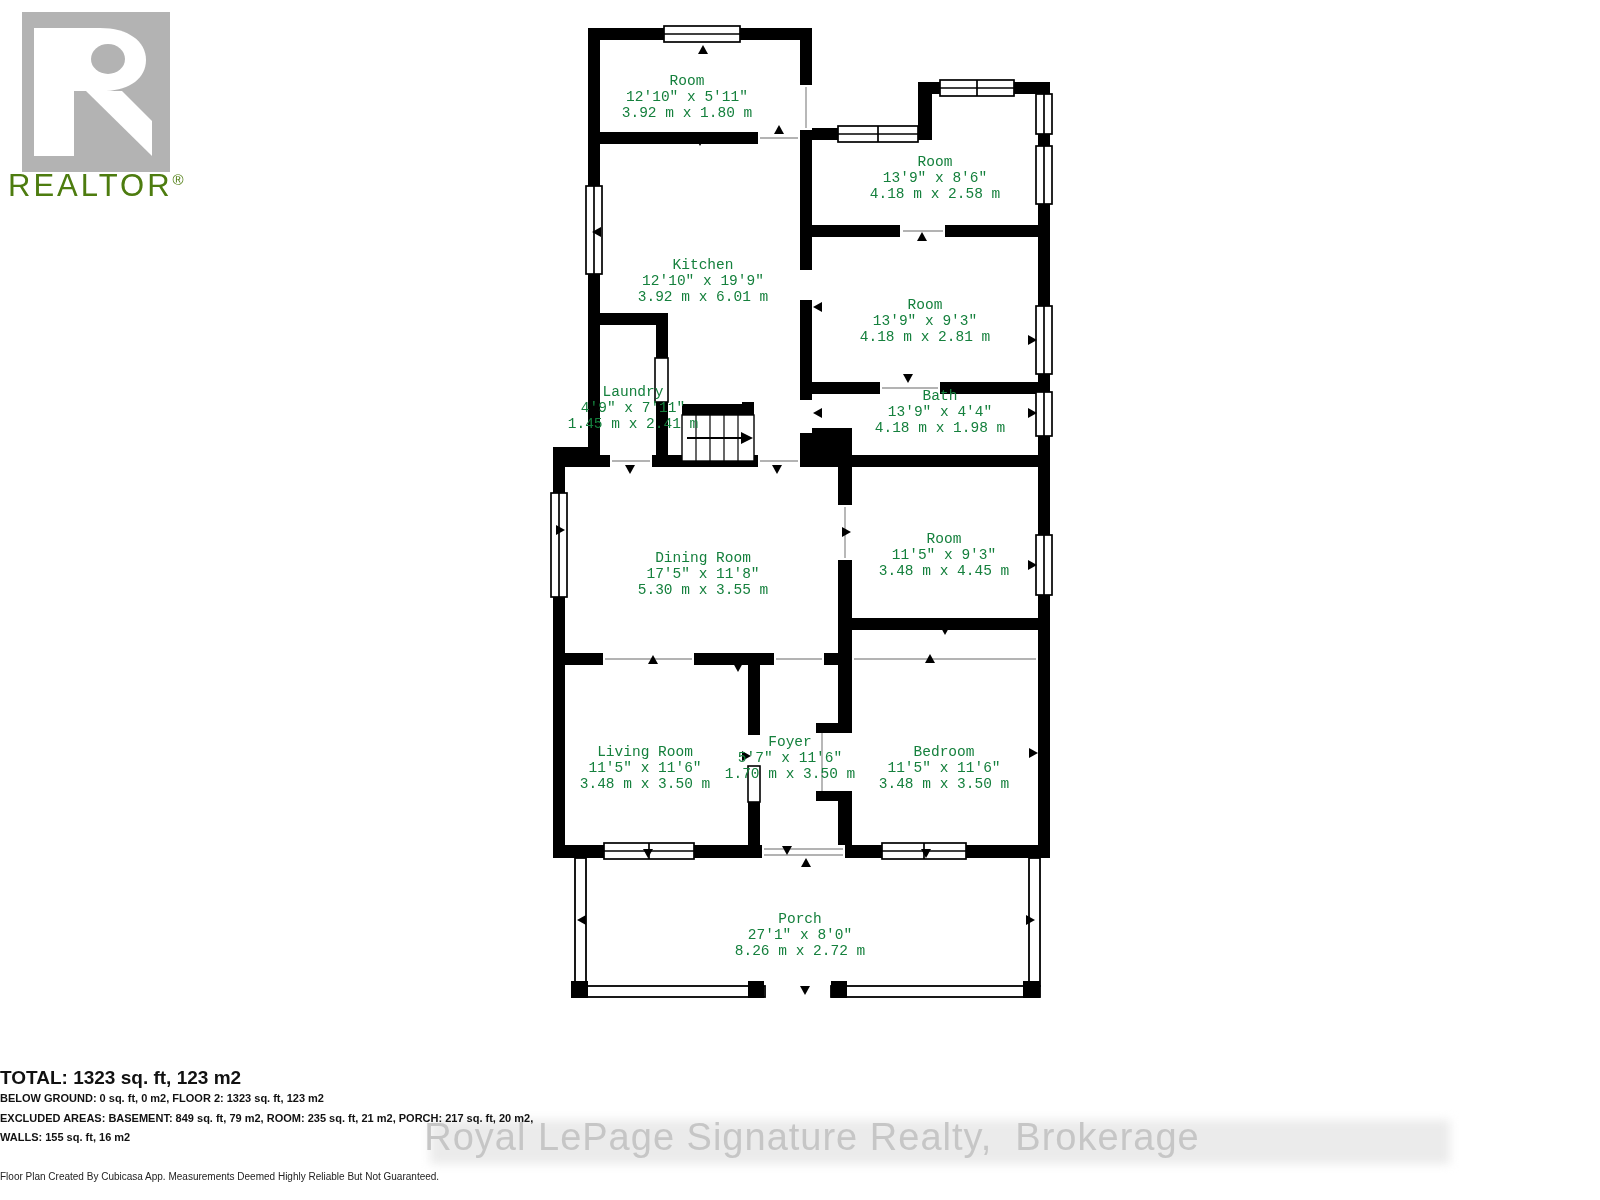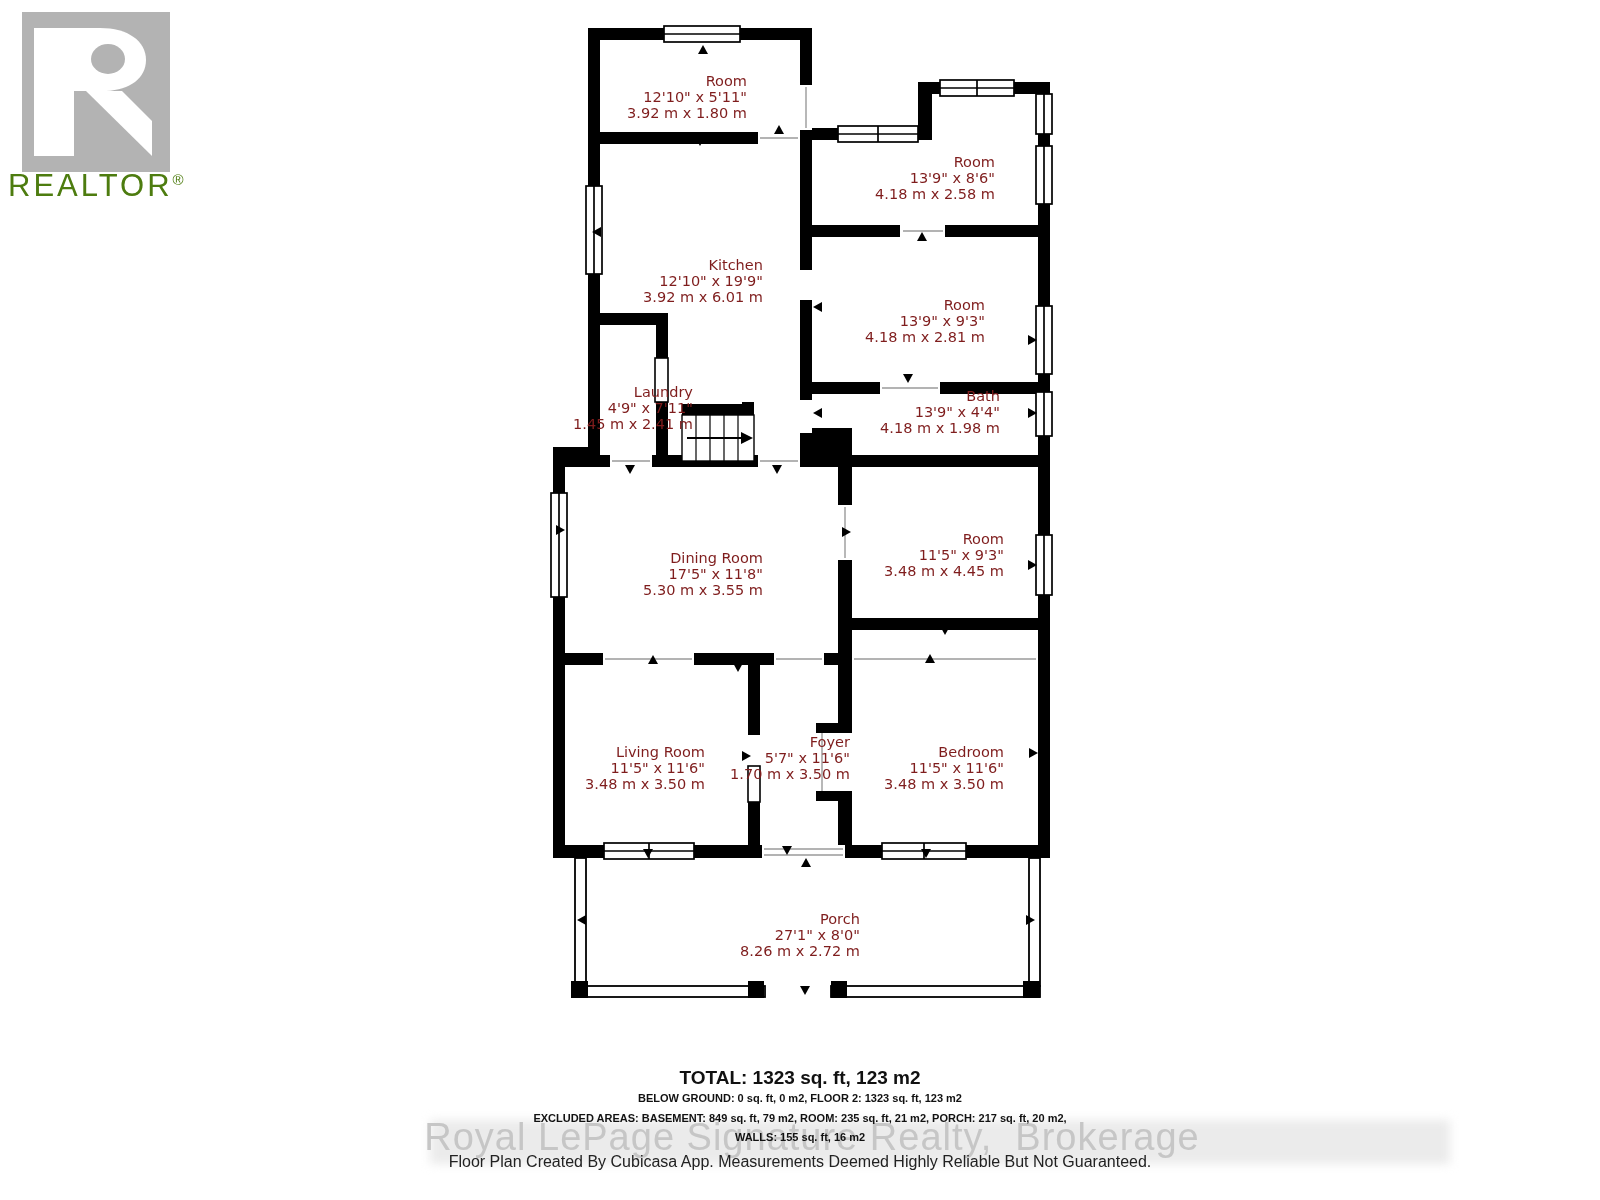--- a/index.html
+++ b/index.html
@@ -6,34 +6,34 @@
   #canvas{position:relative;width:1600px;height:1200px;background:#fff;overflow:hidden;
           font-family:"DejaVu Sans",sans-serif;}
   #plan-svg{position:absolute;left:0;top:0;}
   
   #logo-box{position:absolute;left:22px;top:12px;width:148px;height:160px;background:#b3b3b3;}
   #logo-text{position:absolute;left:8px;top:168px;width:190px;color:#4d7c0f;
              font-family:"Liberation Sans",sans-serif;font-size:31px;letter-spacing:3px;
              font-weight:400;white-space:nowrap;}
   #logo-text .reg{font-size:15px;vertical-align:super;letter-spacing:0;}
   
-  .room-label{position:absolute;transform:translate(-50%,-50%);text-align:right;
-              color:#7f1d1d;font-size:14.5px;line-height:16px;white-space:nowrap;z-index:5;}
+  .room-label{position:absolute;transform:translate(-50%,-50%);text-align:center;
+              color:#15803d;font-size:14.5px;line-height:16px;white-space:nowrap;z-index:5;font-family:Liberation Mono, monospace;}
   .room-label span{display:block;}
   
   #wm-band{position:absolute;left:430px;top:1120px;width:1020px;height:44px;
            background:rgba(234,234,234,0.95);filter:blur(5px);z-index:1;}
   #watermark{position:absolute;left:0;right:0;top:1116px;text-align:center;z-index:2;
              font-family:"Liberation Sans",sans-serif;font-size:38px;letter-spacing:1px;
              color:#c6c6c6;white-space:pre;padding-left:24px;}
-  #footer{position:absolute;left:0;right:0;top:1066px;text-align:center;z-index:3;
+  #footer{position:absolute;left:0;right:0;top:1066px;text-align:left;z-index:3;
           font-family:"Liberation Sans",sans-serif;color:#111;}
   #footer .total{font-size:19px;font-weight:bold;line-height:23px;}
   #footer .sline{font-size:11px;line-height:19.5px;font-weight:bold;}
-  #footer .disclaimer{font-size:16px;line-height:16px;margin-top:6px;color:#222;}
+  #footer .disclaimer{font-size:10px;line-height:16px;margin-top:21px;color:#222;}
 </style>
 </head>
 <body>
 
 <div id="canvas">
 
   <div id="logo-box">
     <svg width="148" height="160" viewBox="0 0 148 160">
       <rect x="12" y="16" width="40" height="128" fill="#fff"></rect>
       <path d="M52,16 h26 c28,0 46,13 46,32 c0,18 -16,30 -40,31 h-32 z" fill="#fff"></path>

